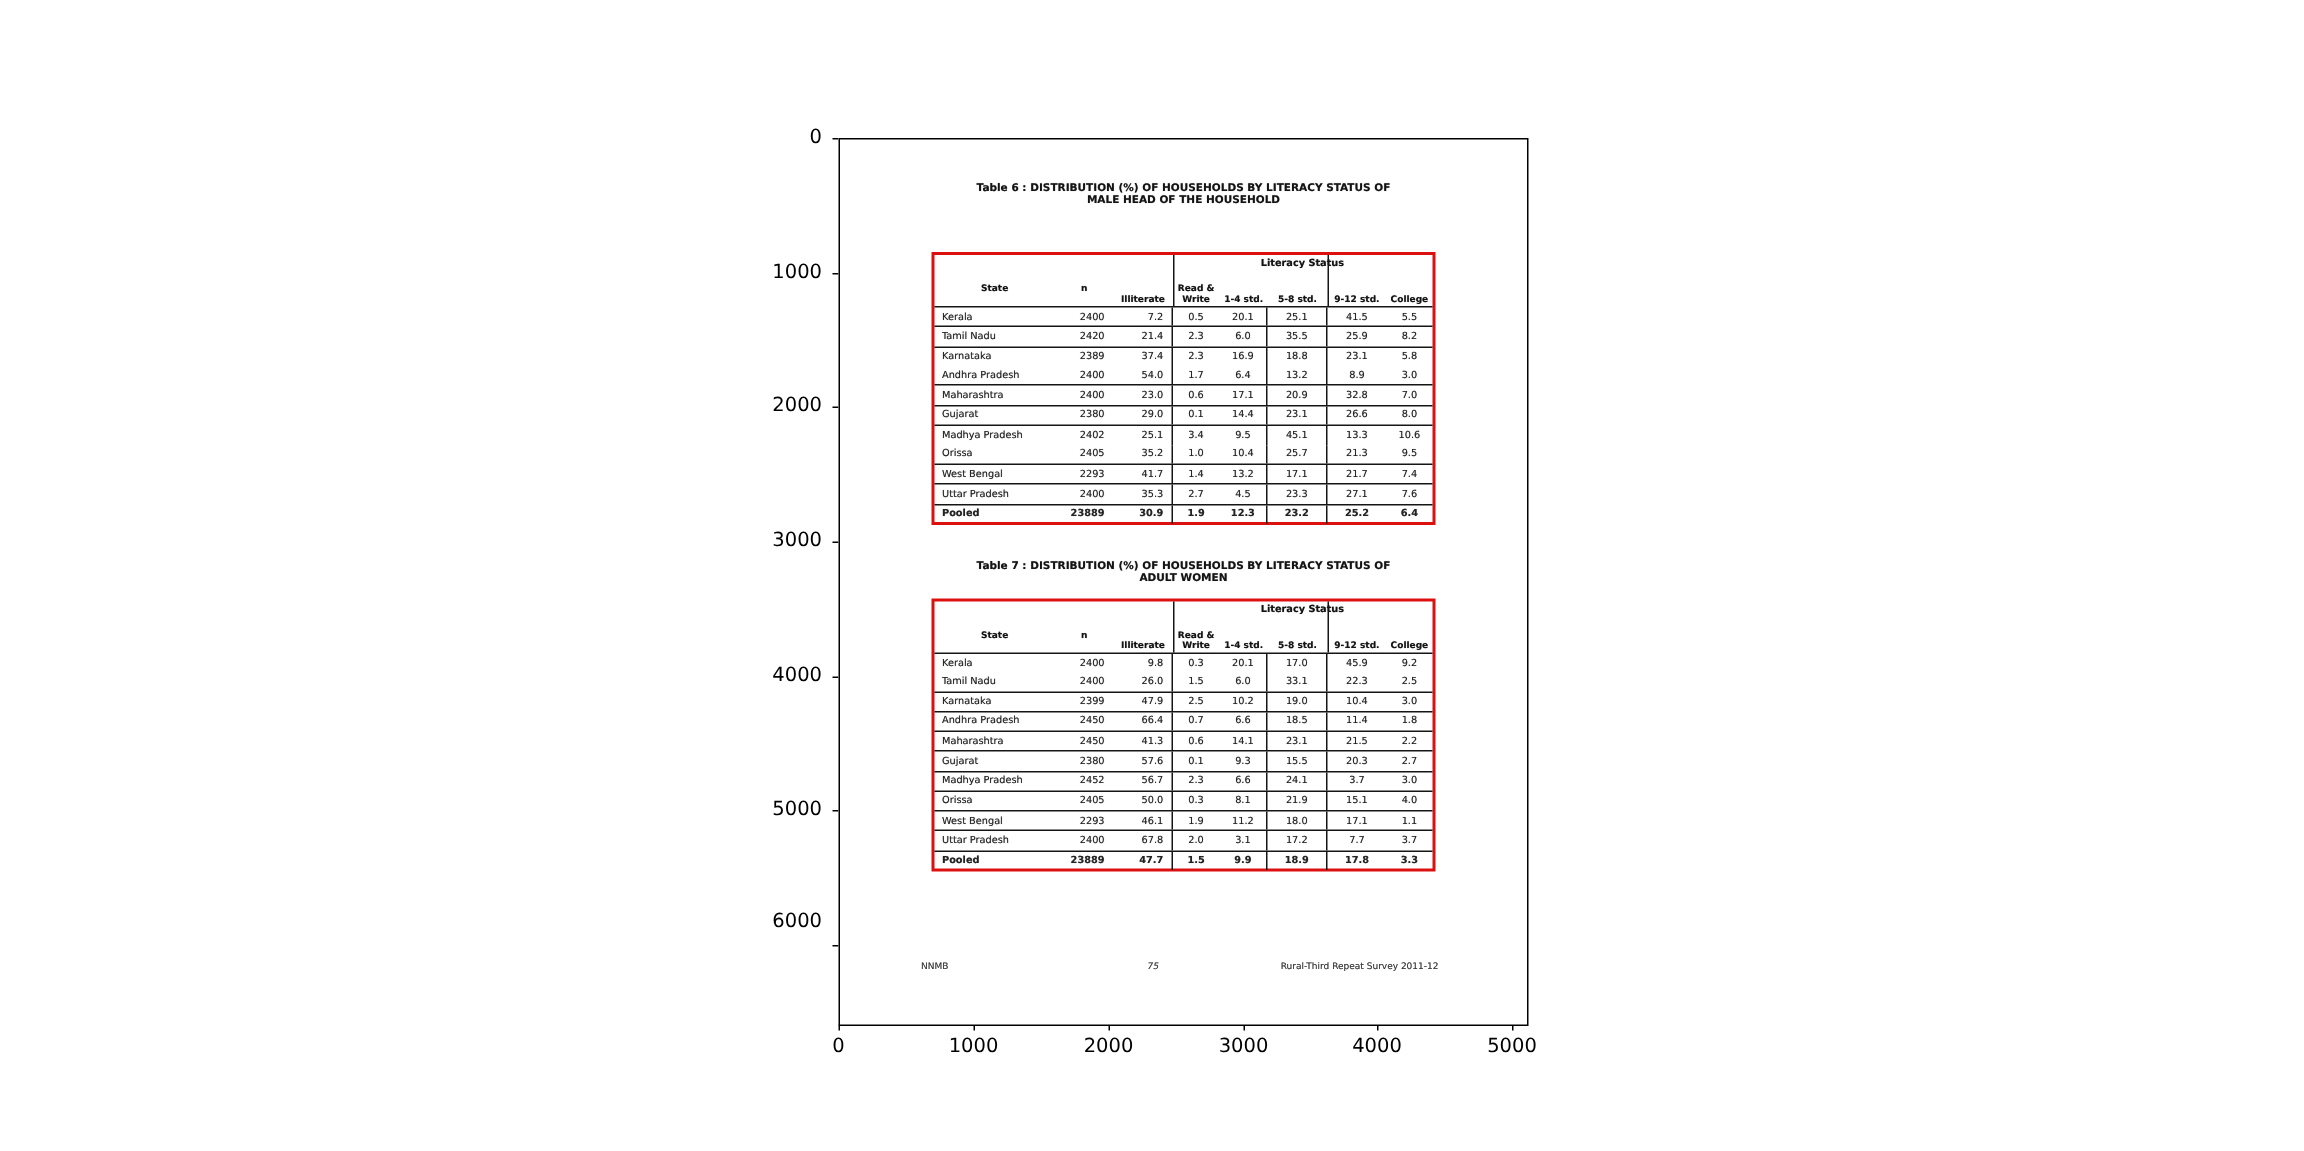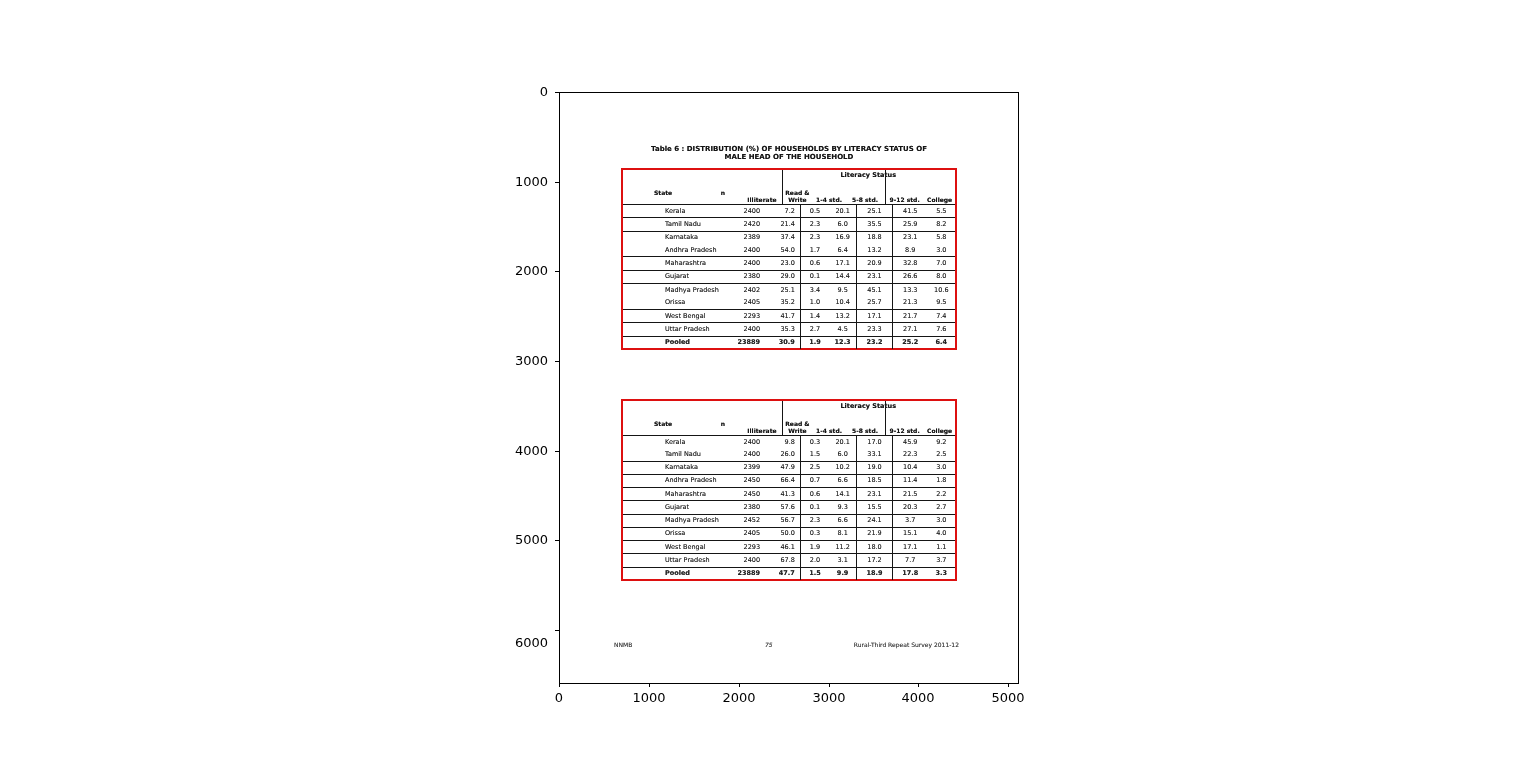--- a/index.html
+++ b/index.html
@@ -28,21 +28,21 @@
               grid-template-columns:86fr 42fr 42fr 34fr 34fr 43fr 42fr 33fr;
               align-items:end;}
   .col-labels .hcell{font-size:6px;font-weight:bold;text-align:center;color:#141414;
                      line-height:7px;padding-bottom:1px;
                      text-shadow:0 0 .5px rgba(70,70,70,.7);}
   .col-labels .hcell.state{align-self:center;}
   .col-labels .hcell.n{align-self:center;}
   .vline{position:absolute;top:0;bottom:0;width:1px;background:#151515;}
   .tbody{display:flex;flex-direction:column;height:144px;}
   .trow{flex:1;display:grid;grid-template-columns:86fr 42fr 42fr 34fr 34fr 43fr 42fr 33fr;
-        align-items:center;border-bottom:1px solid #151515;padding-left:37px;}
+        align-items:center;border-bottom:1px solid #151515;}
   .trow.noline{border-bottom:none;}
   .trow:last-child{border-bottom:none;}
   .trow.pooled{font-weight:bold;}
   .tcell{font-size:6.5px;color:#232323;text-align:center;line-height:7px;
          text-shadow:0 0 .5px rgba(80,80,80,.7);}
   .tcell.state{text-align:left;padding-left:5px;}
   .tcell.n{text-align:right;padding-right:6px;}
   .tcell.c3{border-right:1px solid #151515;align-self:stretch;display:flex;
             align-items:center;justify-content:flex-end;padding-right:5px;}
   .tcell.c5,.tcell.c6{border-right:1px solid #151515;align-self:stretch;display:flex;
@@ -65,41 +65,41 @@
       <div class="ytick-label" style="left: 478px; top: 175px;">1000</div>
       <div class="ytick-mark" style="left: 555px; top: 271px;"></div>
       <div class="ytick-label" style="left: 478px; top: 264px;">2000</div>
       <div class="ytick-mark" style="left: 555px; top: 361px;"></div>
       <div class="ytick-label" style="left: 478px; top: 354px;">3000</div>
       <div class="ytick-mark" style="left: 555px; top: 451px;"></div>
       <div class="ytick-label" style="left: 478px; top: 444px;">4000</div>
       <div class="ytick-mark" style="left: 555px; top: 540px;"></div>
       <div class="ytick-label" style="left: 478px; top: 533px;">5000</div>
       <div class="ytick-mark" style="left: 555px; top: 630px;"></div>
-      <div class="ytick-label" style="left: 478px; top: 636px; text-align: right;">6000</div>
+      <div class="ytick-label" style="left: 478px; top: 608px; text-align: right;">6000</div>
     </div>
 
   <div id="xticks">
       <div class="xtick-mark" style="left: 559px; top: 683px;"></div>
       <div class="xtick-label" style="left: 524px; top: 690px;">0</div>
       <div class="xtick-mark" style="left: 649px; top: 683px;"></div>
       <div class="xtick-label" style="left: 614px; top: 690px;">1000</div>
       <div class="xtick-mark" style="left: 739px; top: 683px;"></div>
       <div class="xtick-label" style="left: 704px; top: 690px;">2000</div>
       <div class="xtick-mark" style="left: 829px; top: 683px;"></div>
       <div class="xtick-label" style="left: 794px; top: 690px;">3000</div>
       <div class="xtick-mark" style="left: 918px; top: 683px;"></div>
       <div class="xtick-label" style="left: 883px; top: 690px;">4000</div>
       <div class="xtick-mark" style="left: 1008px; top: 683px;"></div>
       <div class="xtick-label" style="left: 973px; top: 690px;">5000</div>
     </div>
 
   <div class="axes">
 
-    <div class="doc-title" style="top:52px;">
+    <div class="doc-title" style="top:28px;">
       <div>Table 6 : DISTRIBUTION (%) OF HOUSEHOLDS BY LITERACY STATUS OF</div>
       <div>MALE HEAD OF THE HOUSEHOLD</div>
     </div>
 
     <div class="red-table" style="top: 75px; height: 178px; border-color: rgb(221, 16, 16);" id="table-0">
         <div class="thead">
           <div class="group-label">Literacy Status</div>
           <div class="col-labels">
             <div class="hcell state">State</div>
             <div class="hcell n">n</div>
@@ -220,20 +220,24 @@
             <div class="tcell c3">30.9</div>
             <div class="tcell">1.9</div>
             <div class="tcell c5">12.3</div>
             <div class="tcell c6">23.2</div>
             <div class="tcell">25.2</div>
             <div class="tcell">6.4</div>
           </div>
         </div>
       </div>
 
+    <div class="doc-title" style="top:280px;">
+      <div>Table 7 : DISTRIBUTION (%) OF HOUSEHOLDS BY LITERACY STATUS OF</div>
+      <div>ADULT WOMEN</div>
+    </div>
 
     <div class="red-table" style="top: 306px; height: 178px; border-color: rgb(221, 16, 16);" id="table-1">
         <div class="thead">
           <div class="group-label">Literacy Status</div>
           <div class="col-labels">
             <div class="hcell state">State</div>
             <div class="hcell n">n</div>
             <div class="hcell">Illiterate</div>
             <div class="hcell">Read &amp; Write</div>
             <div class="hcell">1-4 std.</div>

